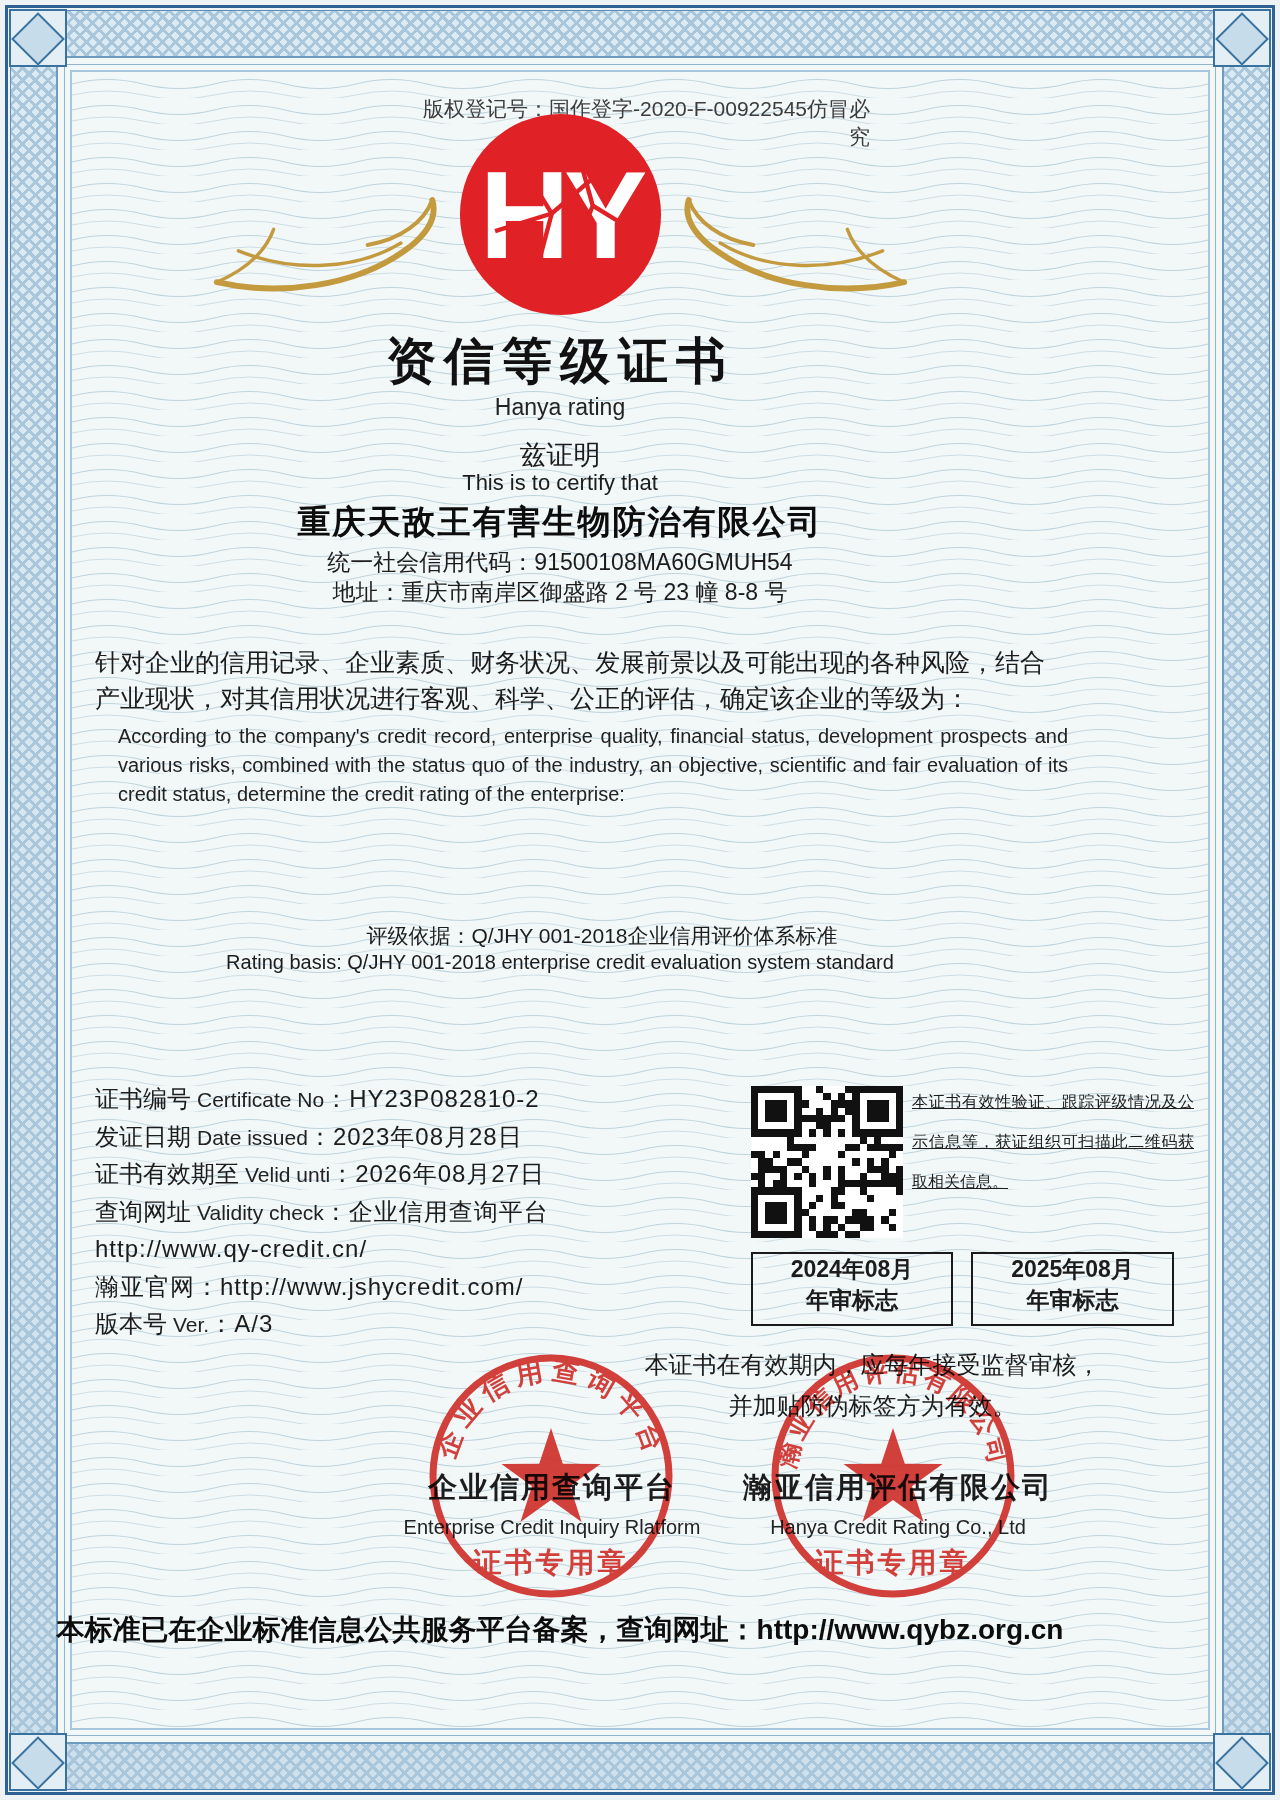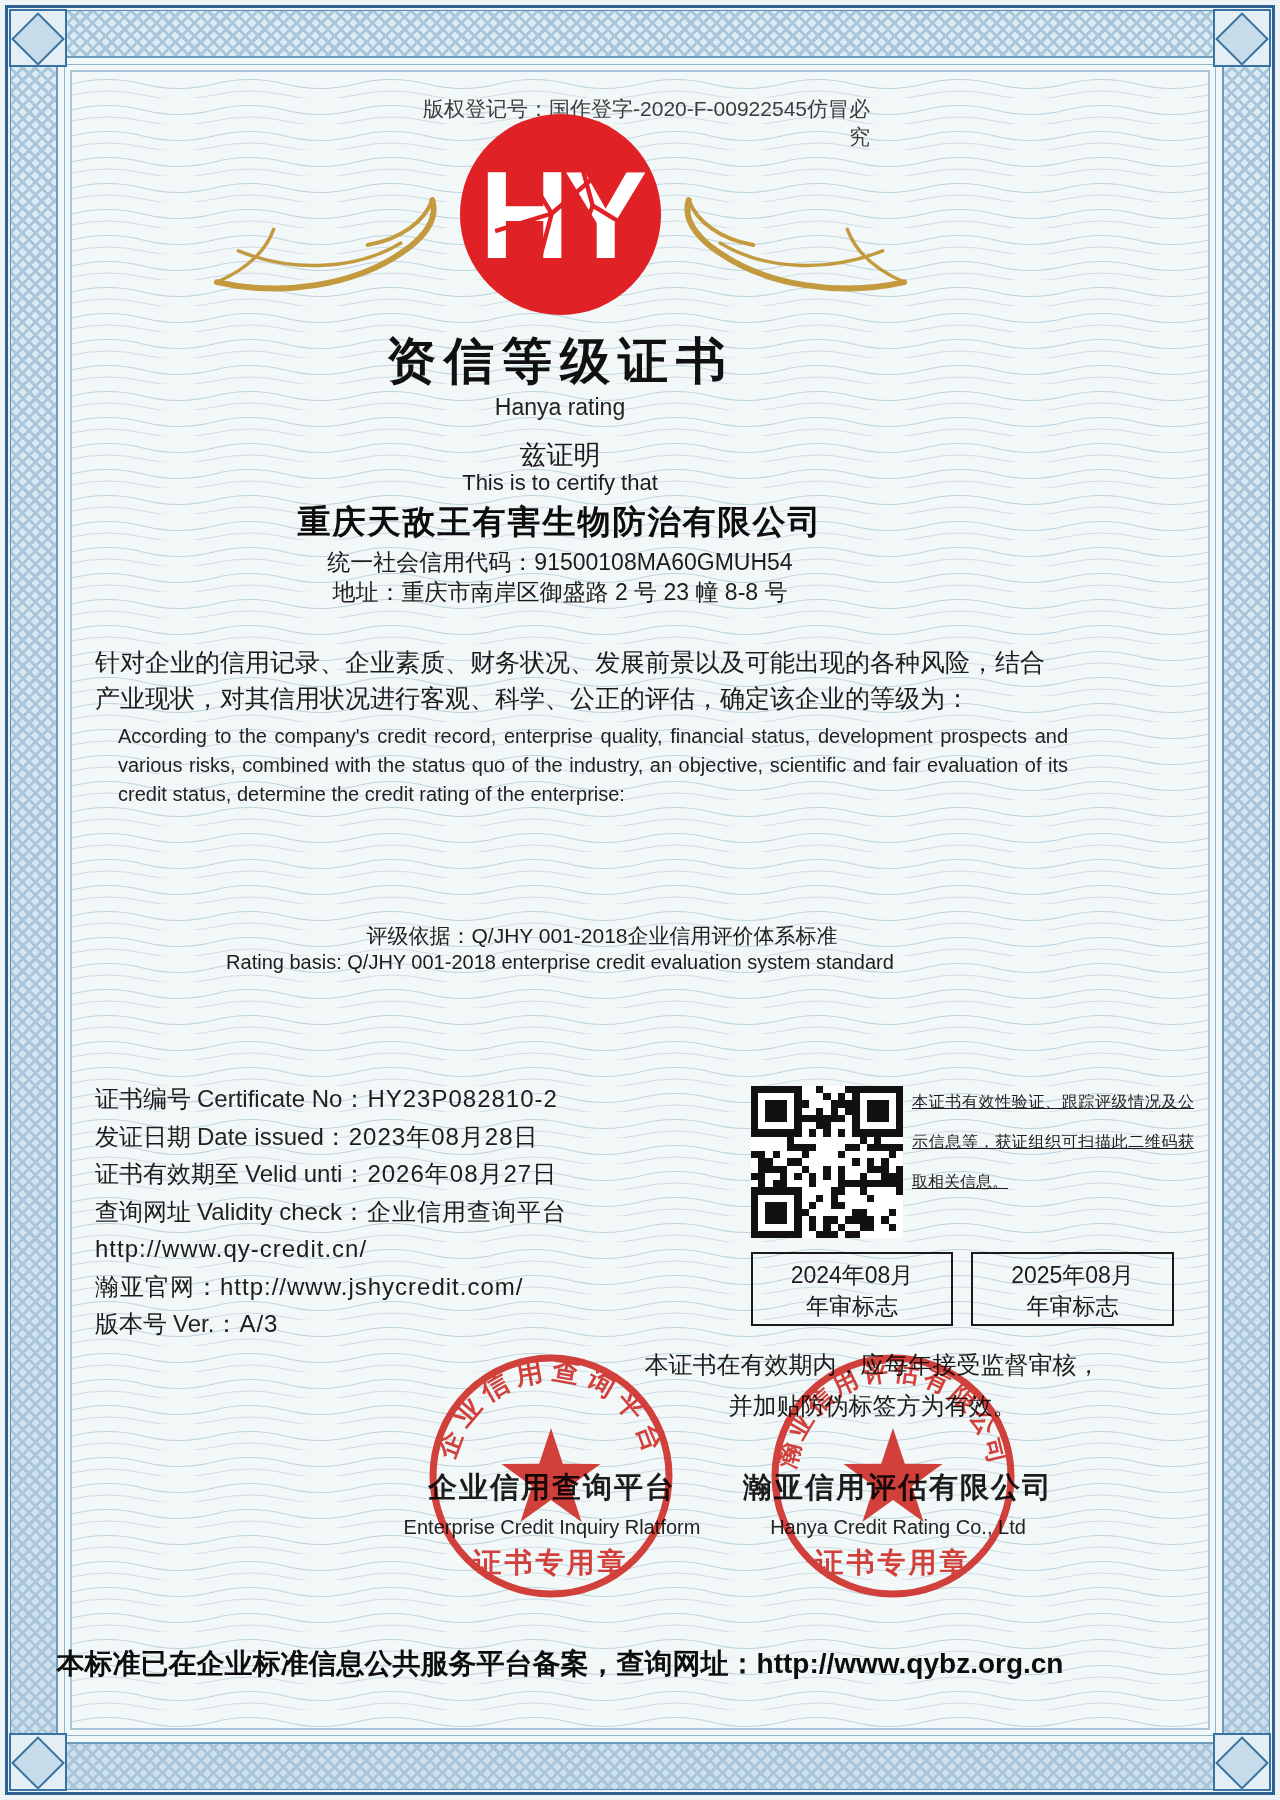--- a/index.html
+++ b/index.html
@@ -44,45 +44,45 @@
   .statement-zh{top:644px;left:95px;width:950px;font-size:25px;line-height:36px;text-align:justify;}
   .statement-en{top:722px;left:95px;width:950px;font-size:20px;line-height:29px;text-align:justify;color:#222;margin-left:23px;}
 
   .rating-level{top:836px;font-size:56px;font-weight:bold;color:#d5282d;letter-spacing:1px;}
   .basis-zh{top:922px;font-size:21px;padding-left:42px;}
   .basis-en{top:951px;font-size:20px;}
 
   .details{top:1082px;left:95px;width:620px;}
   .dline{line-height:34.5px;white-space:nowrap;}
   .dzh{font-size:24px;}
-  .den{font-size:24px;color:#222;margin-left:6px;}
+  .den{font-size:21px;color:#222;margin-left:6px;}
   .dval{font-size:24px;letter-spacing:1px;}
 
   .qr{left:751px;top:1086px;}
   .qr-note{left:912px;top:1082px;width:282px;font-size:16px;line-height:40px;text-align:justify;text-decoration:underline;}
 
-  .mark-box{top:1252px;height:74px;border:2.5px solid #1a1a1a;box-sizing:border-box;text-align:center;padding-top:6px;}
+  .mark-box{top:1252px;height:74px;border:2.5px solid #1a1a1a;box-sizing:border-box;text-align:center;padding-top:0;font-weight:bold;}
   .mark-box.b1{left:751px;width:202px;}
   .mark-box.b2{left:971px;width:203px;}
   .mark-period{font-size:23px;line-height:31px;}
   .mark-label{font-size:23px;line-height:31px;}
 
   .supervision{top:1344px;left:600px;width:545px;text-align:center;font-size:24px;line-height:41px;}
 
   .issuer{top:1468px;text-align:center;}
   .issuer.l{left:357px;width:390px;}
   .issuer.r{left:702px;width:392px;}
   .issuer-zh{font-size:29px;font-weight:bold;letter-spacing:2px;}
   .issuer-en{font-size:20px;margin-top:8px;color:#222;}
 
   .seal{mix-blend-mode:multiply;opacity:.92;}
   .seal.l{left:415px;top:1340px;}
   .seal.r{left:757px;top:1340px;}
 
-  .footer{top:1645px;font-size:28px;font-weight:bold;color:#0d0d0d;}
+  .footer{top:1611px;font-size:28px;font-weight:bold;color:#0d0d0d;}
 </style>
 </head>
 <body>
 
 <div class="page">
 
   <div class="frame-band"></div>
   <div class="frame-band-hole"></div>
   <div class="frame-line-outer"></div>
   <div class="frame-line-in1"></div>

